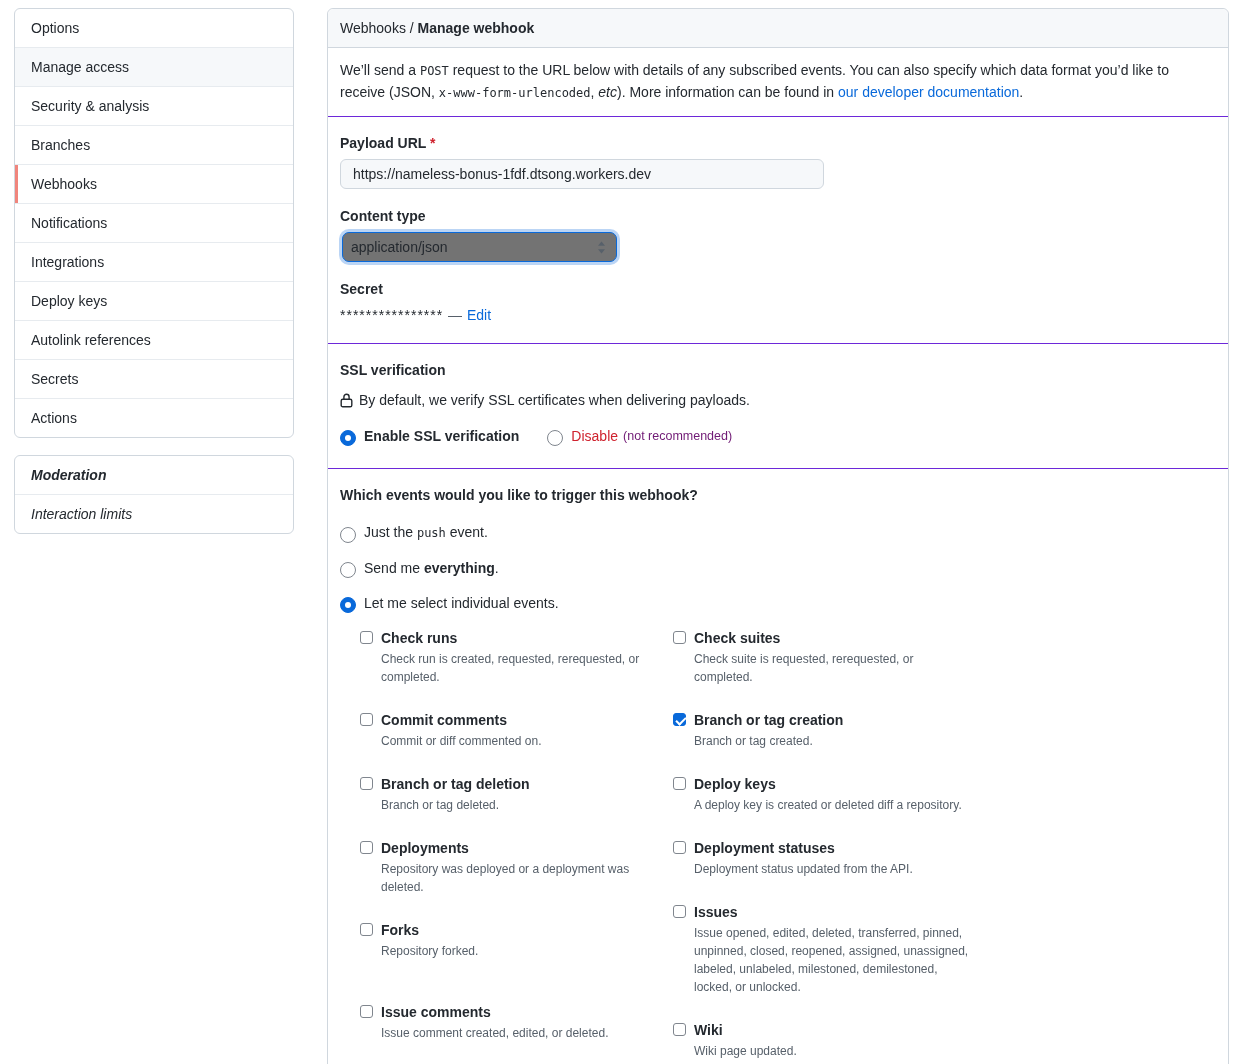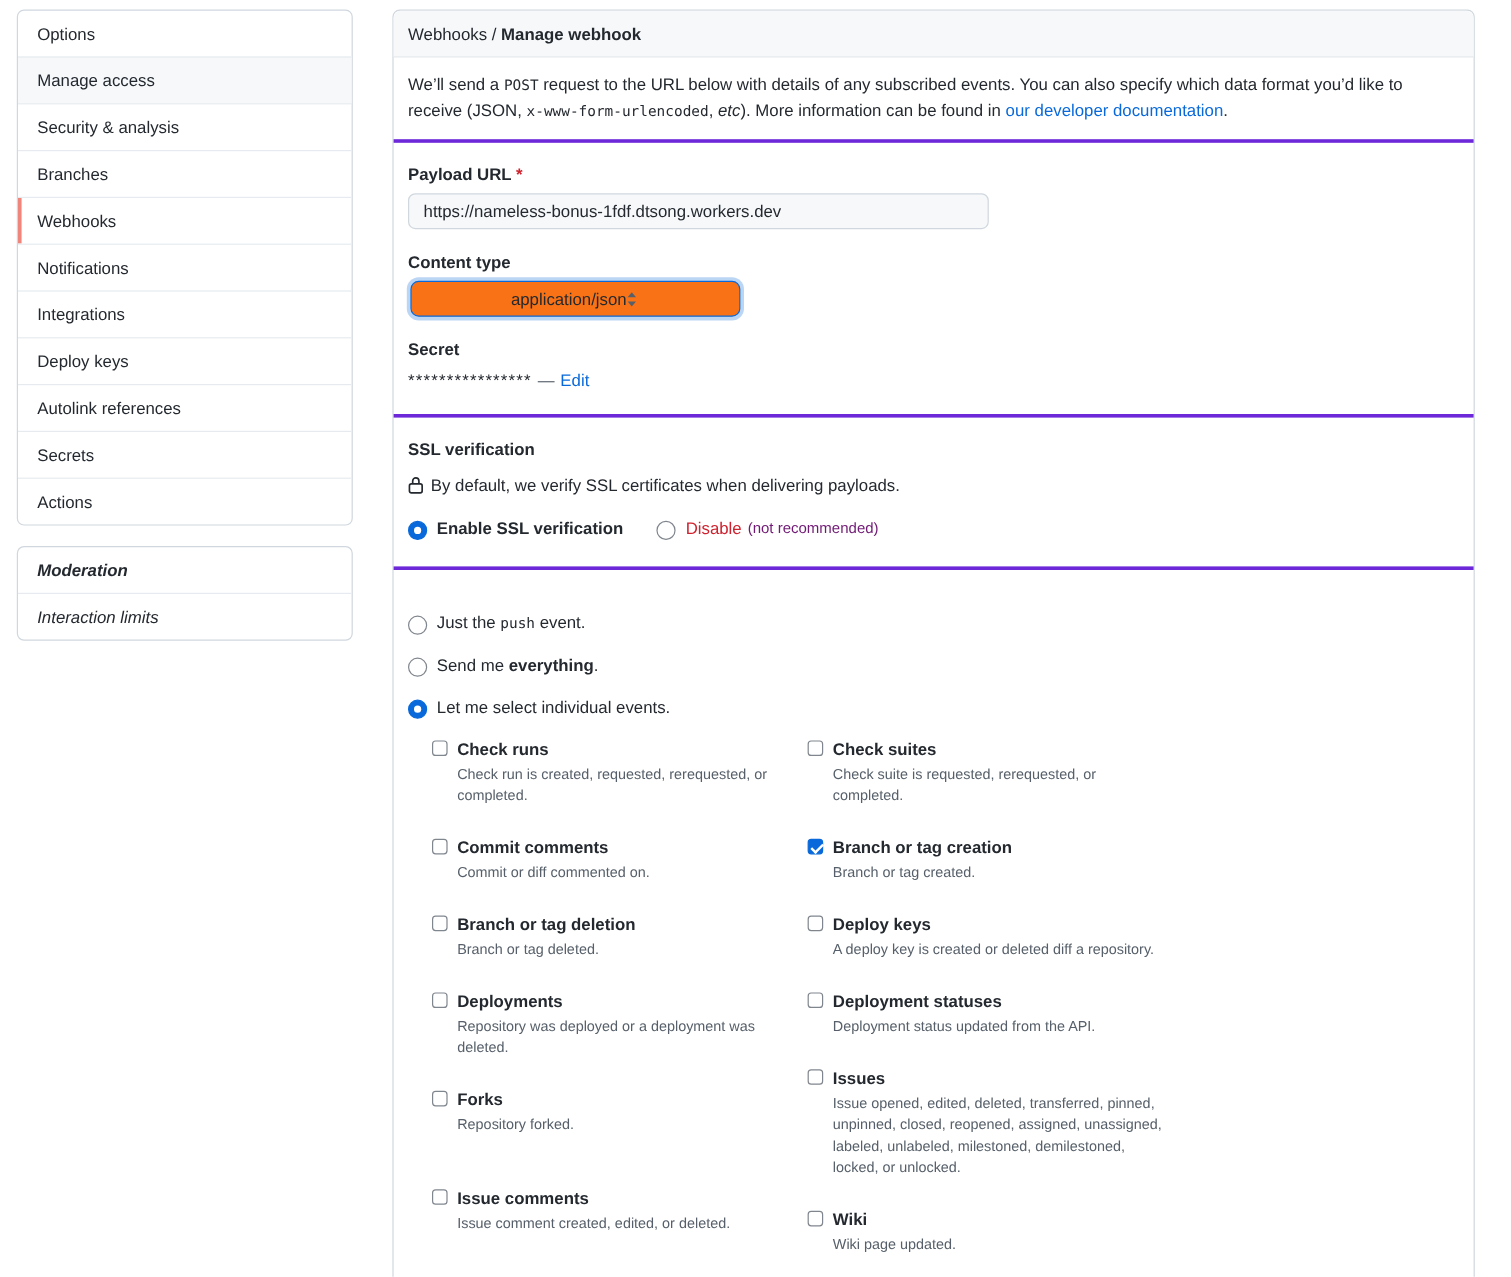--- a/index.html
+++ b/index.html
@@ -44,21 +44,21 @@
   }
   .box-header {
     background: #f6f8fa;
     border-bottom: 1px solid #d0d7de;
     border-radius: 6px 6px 0 0;
     padding: 9px 12px;
     line-height: 20px;
   }
   .box-header a { color: #24292f; text-decoration: none; cursor: pointer; }
   .box-header .crumb-title { font-weight: 700; }
-  .section { padding: 12px; border-bottom: 3px solid #6d28d9; }
+  .section { padding: 12px; border-bottom: 1px solid #6d28d9; }
   .section:last-child { border-bottom: none; }
 
   .intro { line-height: 21px; padding-right: 20px; }
   code, .mono {
     font-family: "DejaVu Sans Mono", "Liberation Mono", monospace;
     font-size: 12px;
   }
   .italic { font-style: italic; }
   a.blue-link { color: #0969da; text-decoration: none; cursor: pointer; }
 
@@ -73,25 +73,25 @@
     border-radius: 6px;
     padding: 0 12px;
     font-size: 14px;
     color: #24292f;
     font-family: inherit;
     outline: none;
   }
   .field-group { margin-bottom: 17px; }
   .select-control {
     width: 275px; height: 30px;
-    background: #f97316;
+    background: #737373;
     border: 1px solid #0969da;
     border-radius: 7px;
     box-shadow: 0 0 0 3px rgba(9,105,218,0.28);
-    display: flex; align-items: center; justify-content: center;
+    display: flex; align-items: center; justify-content: space-between;
     padding: 0 10px 0 8px;
     cursor: pointer;
     margin: 2px;
   }
   .secret-row { line-height: 20px; letter-spacing: 1px; }
   .secret-row .sep { letter-spacing: 0; color: #57606a; }
 
   .ssl-heading, .events-question { font-weight: 700; line-height: 20px; }
   .ssl-note { display: flex; align-items: center; gap: 6px; margin: 10px 0 16px 0; line-height: 20px; }
   .radio-row-inline { display: flex; align-items: center; gap: 28px; margin-bottom: 4px; }
@@ -219,20 +219,21 @@
         </label>
         <label class="radio-label">
           <span class="radio"></span>
           <span class="red-text">Disable</span>
           <span class="red-note" style="margin-left:-3px">(not recommended)</span>
         </label>
       </div>
     </div>
 
     <div class="section events-section">
+      <div class="events-question">Which events would you like to trigger this webhook?</div>
 
       <div class="trigger-options">
         <label class="radio-label">
           <span class="radio"></span>
           <span><span>Just the </span><code>push</code><span> event.</span></span>
         </label>
         <label class="radio-label">
           <span class="radio"></span>
           <span><span>Send me </span><span class="bold">everything</span><span>.</span></span>
         </label>

